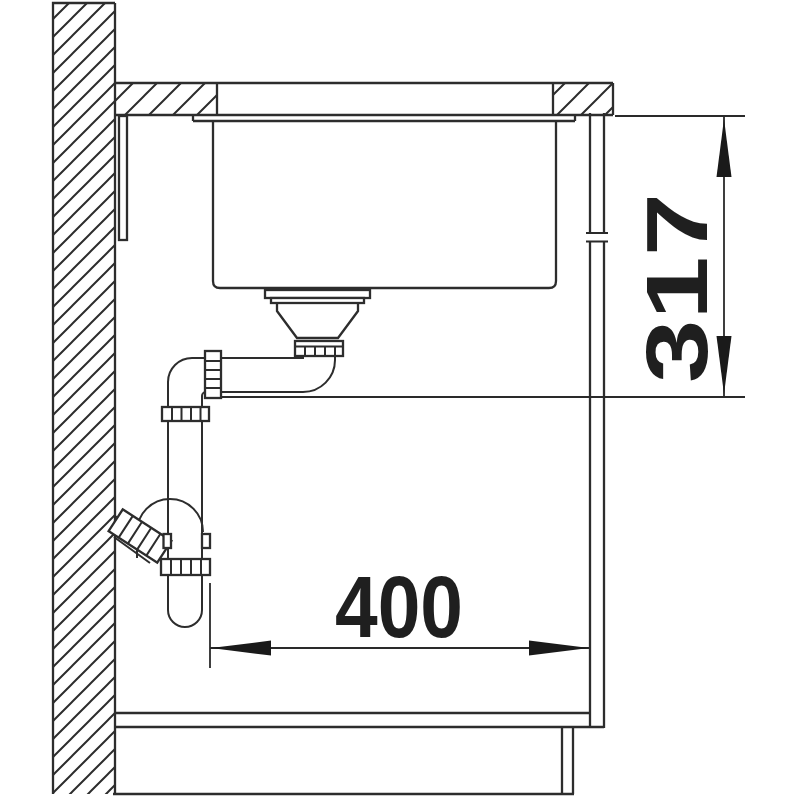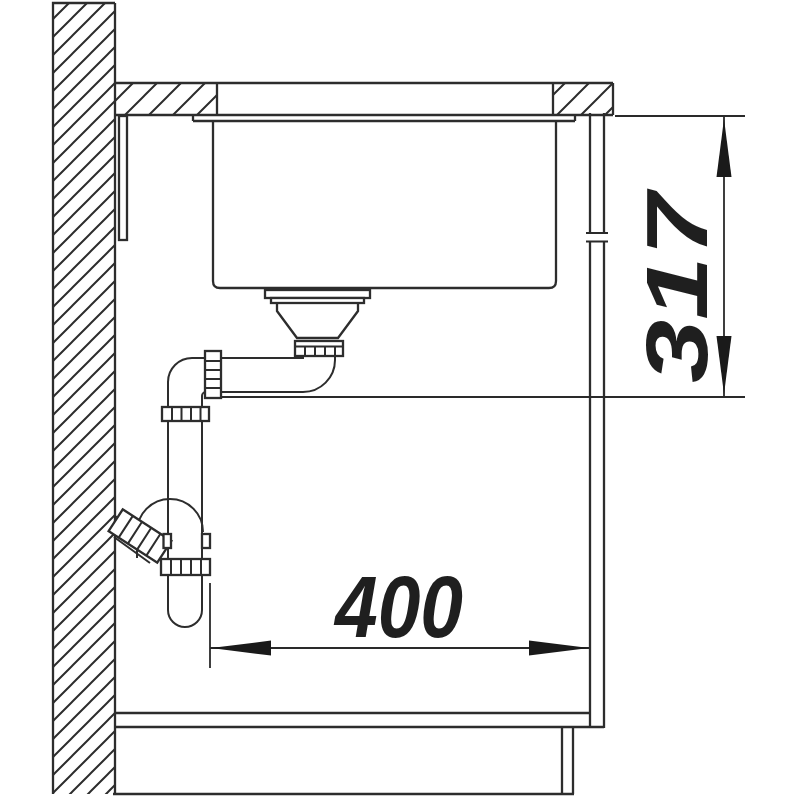--- a/index.html
+++ b/index.html
@@ -9,21 +9,20 @@
     height: 800px;
     background: #ffffff;
     font-family: "Liberation Sans", sans-serif;
   }
   .stage {
     position: relative;
     width: 800px;
     height: 800px;
     background: #ffffff;
     overflow: hidden;
-    font-style: italic;
   }
   svg { display: block; }
   .outline   { fill: none; stroke: #2d2d2d; stroke-width: 2.3; }
   .thin      { fill: none; stroke: #2d2d2d; stroke-width: 2; }
   .dimline   { fill: none; stroke: #2a2a2a; stroke-width: 1.8; }
   .arrow     { fill: #1a1a1a; stroke: none; }
   .whitepart { fill: #ffffff; stroke: #2d2d2d; stroke-width: 2.3; }
   .dimtext {
     font-family: "Liberation Sans", sans-serif;
     font-weight: bold;

